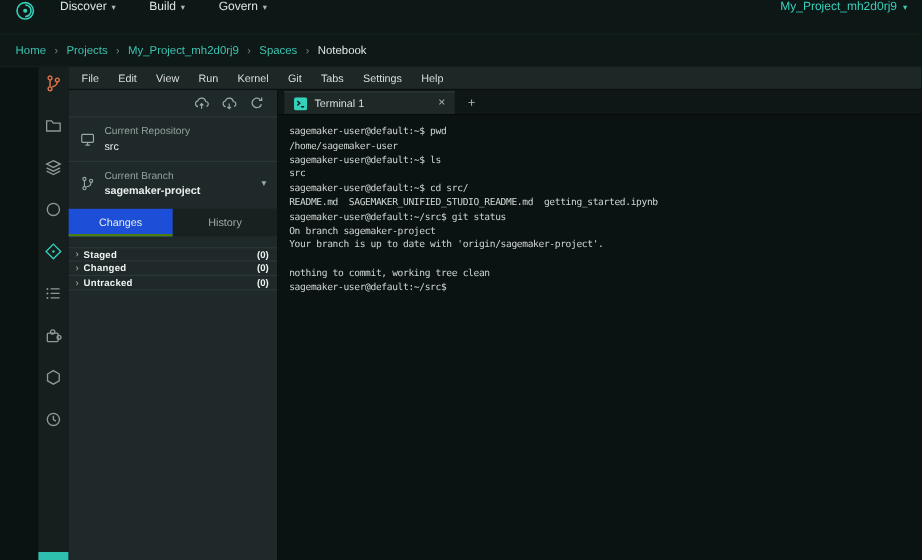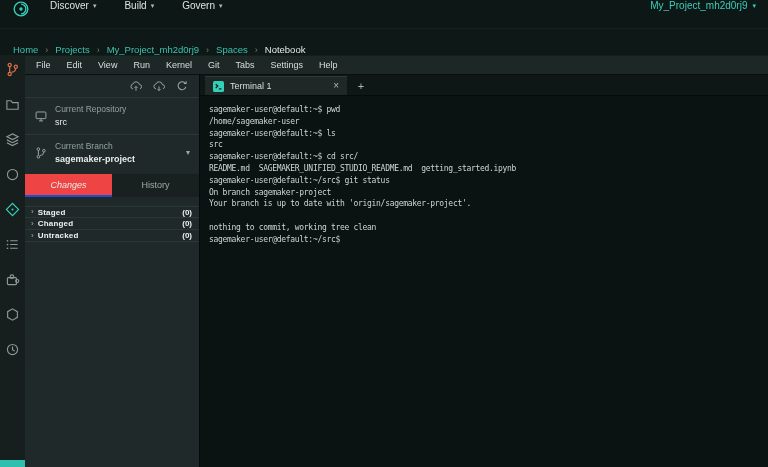--- a/index.html
+++ b/index.html
@@ -11,28 +11,28 @@
             padding:0 12px; border-bottom:1px solid #15221f; }
   .logo { width:18px; height:18px; margin-right:20px; display:flex; align-items:center; }
   .topnav-item { color:#dde4e2; font-size:10px; margin-right:28px; display:flex;
                  align-items:center; gap:4px; cursor:pointer; }
   .caret { font-size:7px; color:#aeb8b6; }
   .topnav-project { margin-left:auto; color:#39cfbb; font-size:10px; display:flex;
                     gap:5px; align-items:center; cursor:pointer; }
   .topnav-project .caret { color:#39cfbb; }
 
   
-  .breadcrumb { height:27px; background:#0e1917; display:flex; align-items:flex-end;
+  .breadcrumb { height:27px; background:#0e1917; display:flex; align-items:center;
                 padding:0 13px; font-size:9.5px; gap:7px; border-bottom:1px solid #141f1d; }
   .crumb { color:#3cc2b0; cursor:pointer; }
   .crumb.current { color:#e2e8e6; cursor:default; }
   .crumb-sep { color:#76827f; font-size:9px; }
 
   
-  .shell { display:flex; height:411px; }
+  .shell { display:flex; height:411px;padding-left:32px; }
 
   .activitybar { width:25px; background:#161f1e; display:flex; flex-direction:column;
                  align-items:center; padding-top:6px; position:relative; flex:none; }
   .act-icon { width:15px; height:15px; margin-bottom:20px; cursor:pointer; display:flex; }
   .status-indicator { position:absolute; left:0; bottom:0; width:25px; height:7px;
                       background:#2fbfae; }
 
   .rightcol { flex:1; display:flex; flex-direction:column; min-width:0; }
 
   .menubar { height:19px; background:#1d2726; display:flex; align-items:center;
@@ -52,21 +52,21 @@
   .block-icon { width:14px; height:14px; flex:none; display:flex; }
   .block-label { color:#93a19e; font-size:8.5px; margin-bottom:3px; }
   .block-value { color:#e8edeb; font-size:9px; }
   .branch-block .block-value { font-weight:bold; }
   .branch-caret { margin-left:auto; color:#9aa8a6; font-size:8px; cursor:pointer; }
 
   .panel-tabs { display:flex; height:23px; margin-top:3px; }
   .panel-tab { flex:1; display:flex; align-items:center; justify-content:center;
                font-size:9px; color:#9fa9a7; background:#18211f; cursor:pointer;
                border-bottom:2px solid transparent; }
-  .panel-tab.active { background:#ef4444; color:#e8edeb; border-bottom:2px solid #1d4ed8;font-style:italic; }
+  .panel-tab.active { background:#1d4ed8; color:#e8edeb; border-bottom:2px solid #4d7c0f; }
 
   .git-sections { margin-top:9px; }
   .git-section { height:12px; display:flex; align-items:center; padding:0 7px 0 6px;
                  border-bottom:1px solid #2b3636; cursor:pointer; }
   .git-section:first-child { border-top:1px solid #2b3636; }
   .sec-chevron { color:#a9b4b1; font-size:8px; margin-right:4px; line-height:1; }
   .sec-label { color:#eef2f0; font-weight:bold; font-size:8px; letter-spacing:.2px; }
   .sec-count { margin-left:auto; color:#eef2f0; font-weight:bold; font-size:8px; }
 
   

